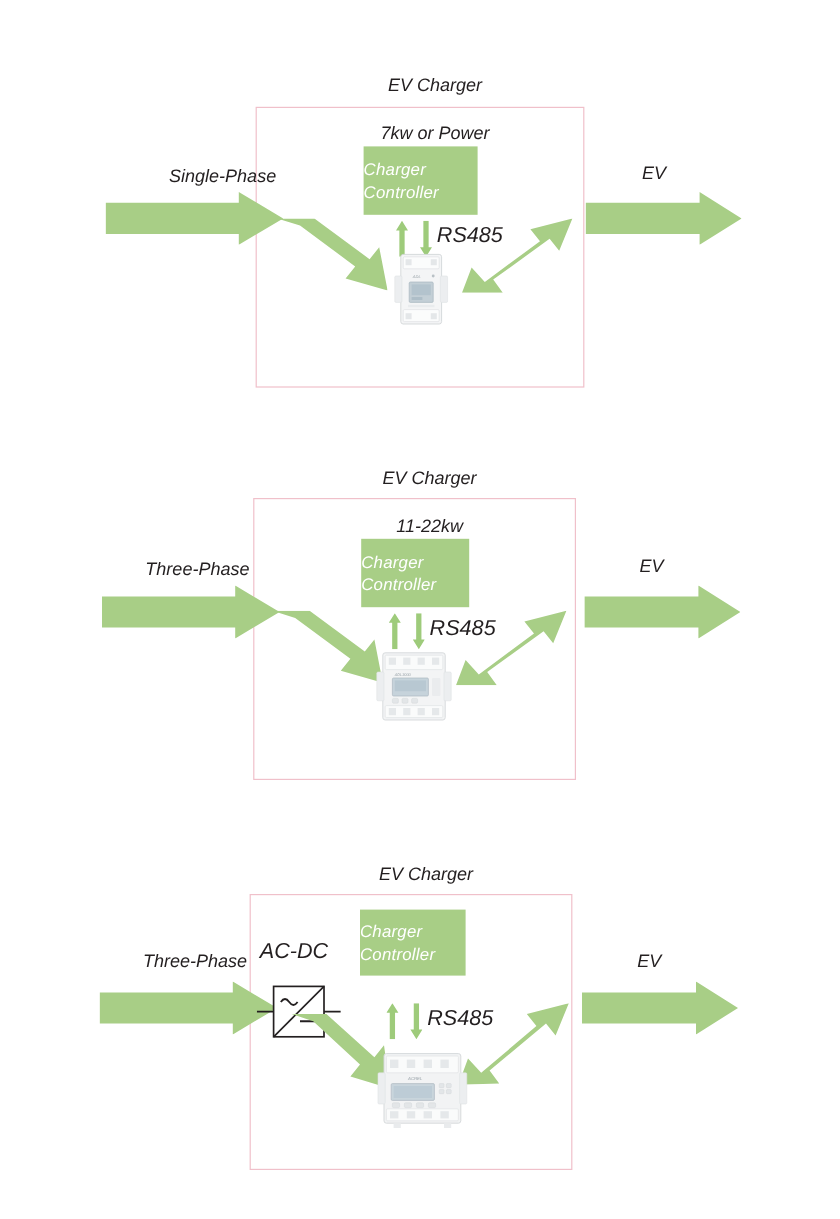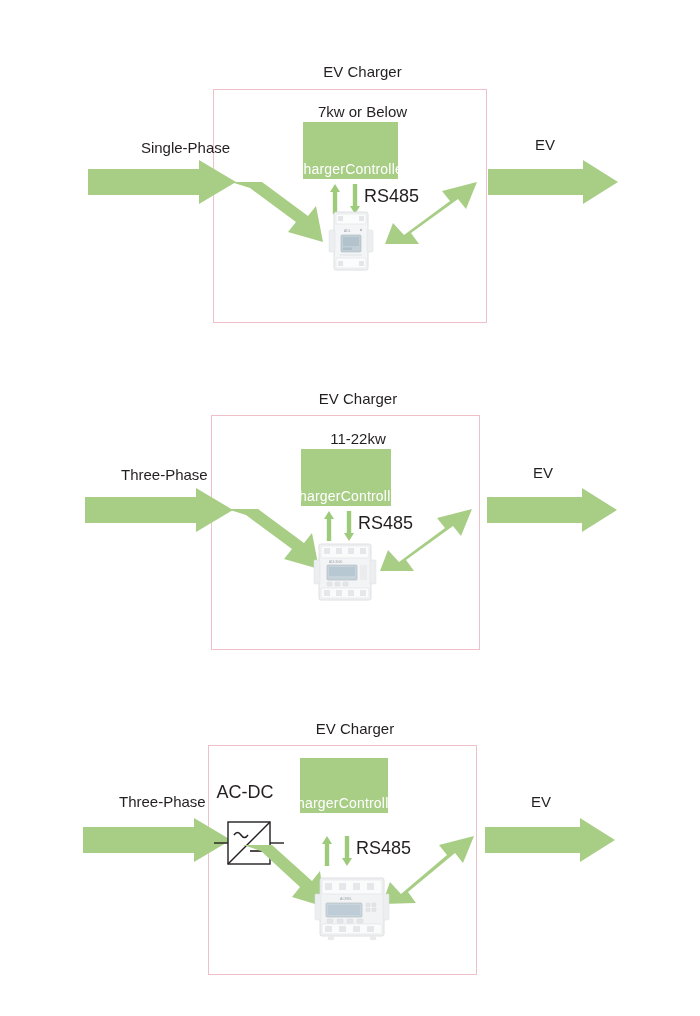--- a/index.html
+++ b/index.html
@@ -4,21 +4,21 @@
 <style>
   * { box-sizing: border-box; }
   html, body {
     margin: 0; padding: 0;
     background: #ffffff;
     width: 700px; height: 1016px;
     font-family: "Liberation Sans", sans-serif;
   }
   .page { position: relative; width: 700px; height: 1016px; overflow: hidden; background:#fff; }
 
-  .section { position: absolute; left: 0; width: 700px; }
+  .section { position: absolute; left: 0; width: 700px; font-style: italic; }
 
   
   .box-title {
     position: absolute;
     text-align: center;
     font-size: 15px;
     color: #231f20;
     line-height: 20px;
     white-space: pre;
   }
@@ -32,22 +32,22 @@
 
   
   .controller {
     position: absolute;
     background: #a8ce86;
     color: #ffffff;
     font-size: 14px;
     line-height: 19px;
     text-align: center;
     display: flex;
-    flex-direction: row;
-    align-items: flex-end;
+    flex-direction: column;
+    align-items: flex-start;
     justify-content: center;
     letter-spacing: .2px;
   }
 
   
   .label {
     position: absolute;
     font-size: 15px;
     color: #231f20;
     line-height: 20px;
@@ -67,21 +67,21 @@
 </style>
 </head>
 <body>
 
 <div class="page">
 
   <div class="section" style="top:0;height:350px;">
 
     <div class="box-title" style="left:213px; top:42px; width:274px;">
       <span>EV Charger</span><br>
-      <span>7kw or Below</span>
+      <span>7kw or Power</span>
     </div>
 
     <div class="charger-box" style="left:213px; top:89px; width:274px; height:234px;"></div>
 
     <div class="label" style="left:103px; top:118px; width:140px;">
       <span>Single-Phase</span><br>
       <span>AC Power</span>
     </div>
 
     <svg class="arrow" style="left:88px; top:160px;" width="148" height="44" viewBox="0 0 148 44">

